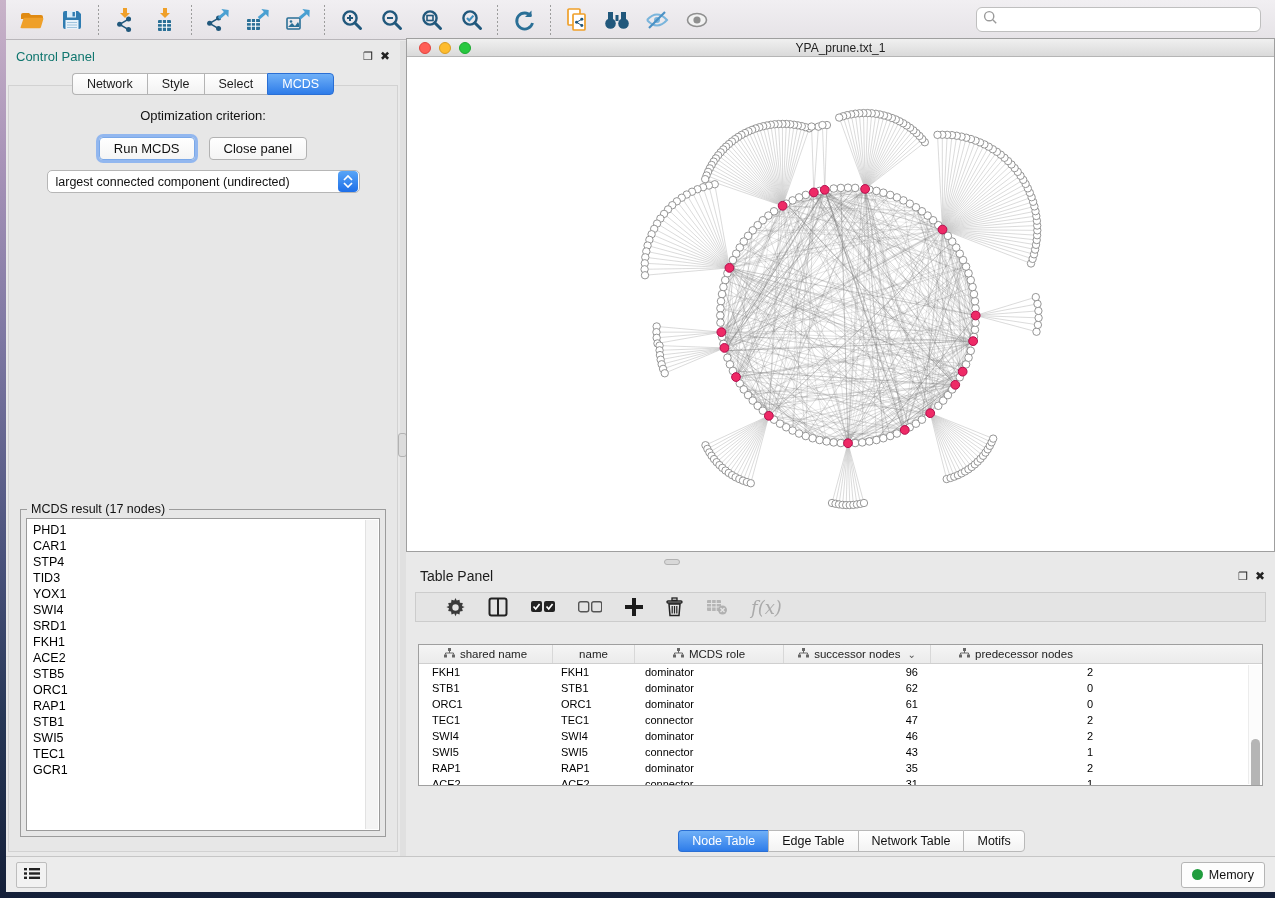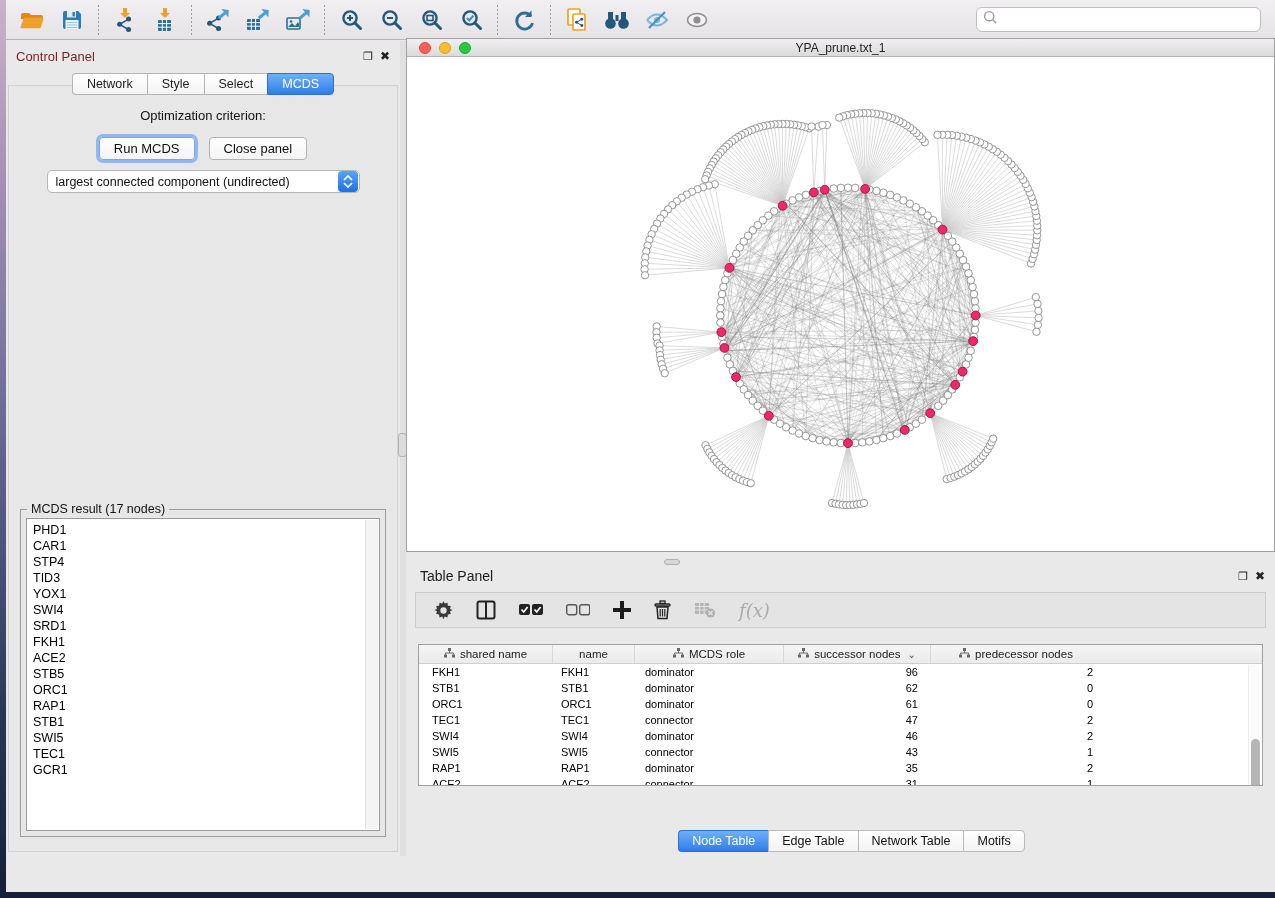--- a/index.html
+++ b/index.html
@@ -16,21 +16,21 @@
   .tsep { width:1px; height:30px; margin:0 6px; flex:0 0 auto;
     background-image:linear-gradient(#9c9c9c 40%,transparent 40%); background-size:1px 4px; }
   #search-wrap { margin-left:auto; margin-right:14px; }
   #search-box { width:285px; height:25px; background:#fff; border:1px solid #bfbfbf; border-radius:6px;
     display:flex; align-items:center; padding:0 6px; }
   #search-input { border:none; outline:none; flex:1; font-size:12px; background:transparent; }
 
   
   #control-panel { position:absolute; left:0; top:41px; width:394px; bottom:36px; background:#e9e9e9; }
   #cp-header { height:26px; display:flex; align-items:center; padding:4px 10px 0 10px; }
-  #cp-title { font-size:13px; color:#7f1d1d; }
+  #cp-title { font-size:13px; color:#0f766e; }
   .win-btns { margin-left:auto; display:flex; align-items:center; gap:7px; }
   .wbtn { font-size:12px; color:#222; cursor:pointer; line-height:12px; }
   .wbtn.sq { font-size:11px; }
   #control-tabs { display:flex; justify-content:center; margin-top:6px; position:relative; z-index:2; }
   .ctab { font-size:12.5px; padding:3px 14px; background:linear-gradient(#fff,#f2f2f2); border:1px solid #b4b4b4;
     border-right:none; color:#1c1c1c; cursor:pointer; }
   .ctab:first-child { border-radius:4px 0 0 4px; }
   .ctab:last-child { border-right:1px solid #b4b4b4; border-radius:0 4px 4px 0; }
   .ctab.active { background:linear-gradient(#6fb0f7,#2e7ce9); color:#fff; border-color:#2a6fd4; }
   #cp-content { position:absolute; left:2px; right:2px; top:44px; bottom:4px; background:#e7e7e7;
@@ -68,22 +68,22 @@
   #net-title { position:absolute; left:0; right:0; text-align:center; font-size:12px; color:#222; }
   #net-canvas { position:absolute; left:0; top:18px; right:0; bottom:0; background:#fff; cursor:default; }
   #net-svg { width:100%; height:100%; }
 
   
   #table-panel { position:absolute; left:400px; top:563px; right:0; bottom:36px; background:#e9e9e9; }
   #tp-header { height:24px; display:flex; align-items:center; padding:2px 10px 0 14px; }
   #tp-title { font-size:14px; color:#1c1c1c; }
   #h-handle { position:absolute; left:258px; top:-4px; width:16px; height:6px; background:#d8d8d8;
     border:1px solid #b2b2b2; border-radius:3px; cursor:row-resize; }
-  #tp-toolbar { position:absolute; left:9px; right:9px; top:29px; height:36px; background:#e4e4e4;
-    border:1px solid #cccccc; display:flex; align-items:center; gap:23px; padding-left:18px; }
+  #tp-toolbar { position:absolute; left:9px; right:9px; top:29px; height:30px; background:#e4e4e4;
+    border:1px solid #cccccc; display:flex; align-items:center; gap:23px; padding-left:30px; }
   .ttbtn { display:flex; align-items:center; justify-content:center; cursor:pointer; }
   .ttbtn.disabled { cursor:default; }
   #fx-label { font-family:"DejaVu Serif",serif; font-style:italic; font-size:18px; color:#aaa; }
   #table-box { position:absolute; left:12px; right:12px; top:81px; bottom:70px; background:#fff; border:1px solid #9f9f9f; overflow:hidden; }
   #table-header { display:grid; grid-template-columns:134px 82px 149px 147px 170px 1fr; height:19px;
     background:linear-gradient(#f5f5f5,#ebebeb); border-bottom:1px solid #cfcfcf;text-align:center; }
   .th { display:flex; align-items:center; justify-content:center; gap:5px; font-size:11.5px; color:#222;
     border-right:1px solid #d8d8d8; overflow:hidden; cursor:pointer; }
   .th:last-child { border-right:none; }
   .sortch { font-size:10px; color:#555; margin-left:2px; }
@@ -1443,14 +1443,32 @@
       </div>
     </div>
     <div id="bottom-tabs">
         <div class="btab active">Node Table</div>
         <div class="btab">Edge Table</div>
         <div class="btab">Network Table</div>
         <div class="btab">Motifs</div>
       </div>
   </div>
 
+  <div id="status-bar">
+    <div id="menu-list-btn">
+      <span>
+        <svg width="16" height="13" viewBox="0 0 16 13">
+          <rect x="0" y="1" width="3" height="2.4" fill="#222"></rect>
+            <rect x="5" y="1" width="11" height="2.4" fill="#222"></rect>
+          <rect x="0" y="5.3" width="3" height="2.4" fill="#222"></rect>
+            <rect x="5" y="5.3" width="11" height="2.4" fill="#222"></rect>
+          <rect x="0" y="9.6" width="3" height="2.4" fill="#222"></rect>
+            <rect x="5" y="9.6" width="11" height="2.4" fill="#222"></rect>
+        </svg>
+      </span>
+    </div>
+    <div id="memory-btn">
+      <span id="memory-dot"></span>
+      <span id="memory-label">Memory</span>
+    </div>
+  </div>
 
 </div>
 
 </body></html>

